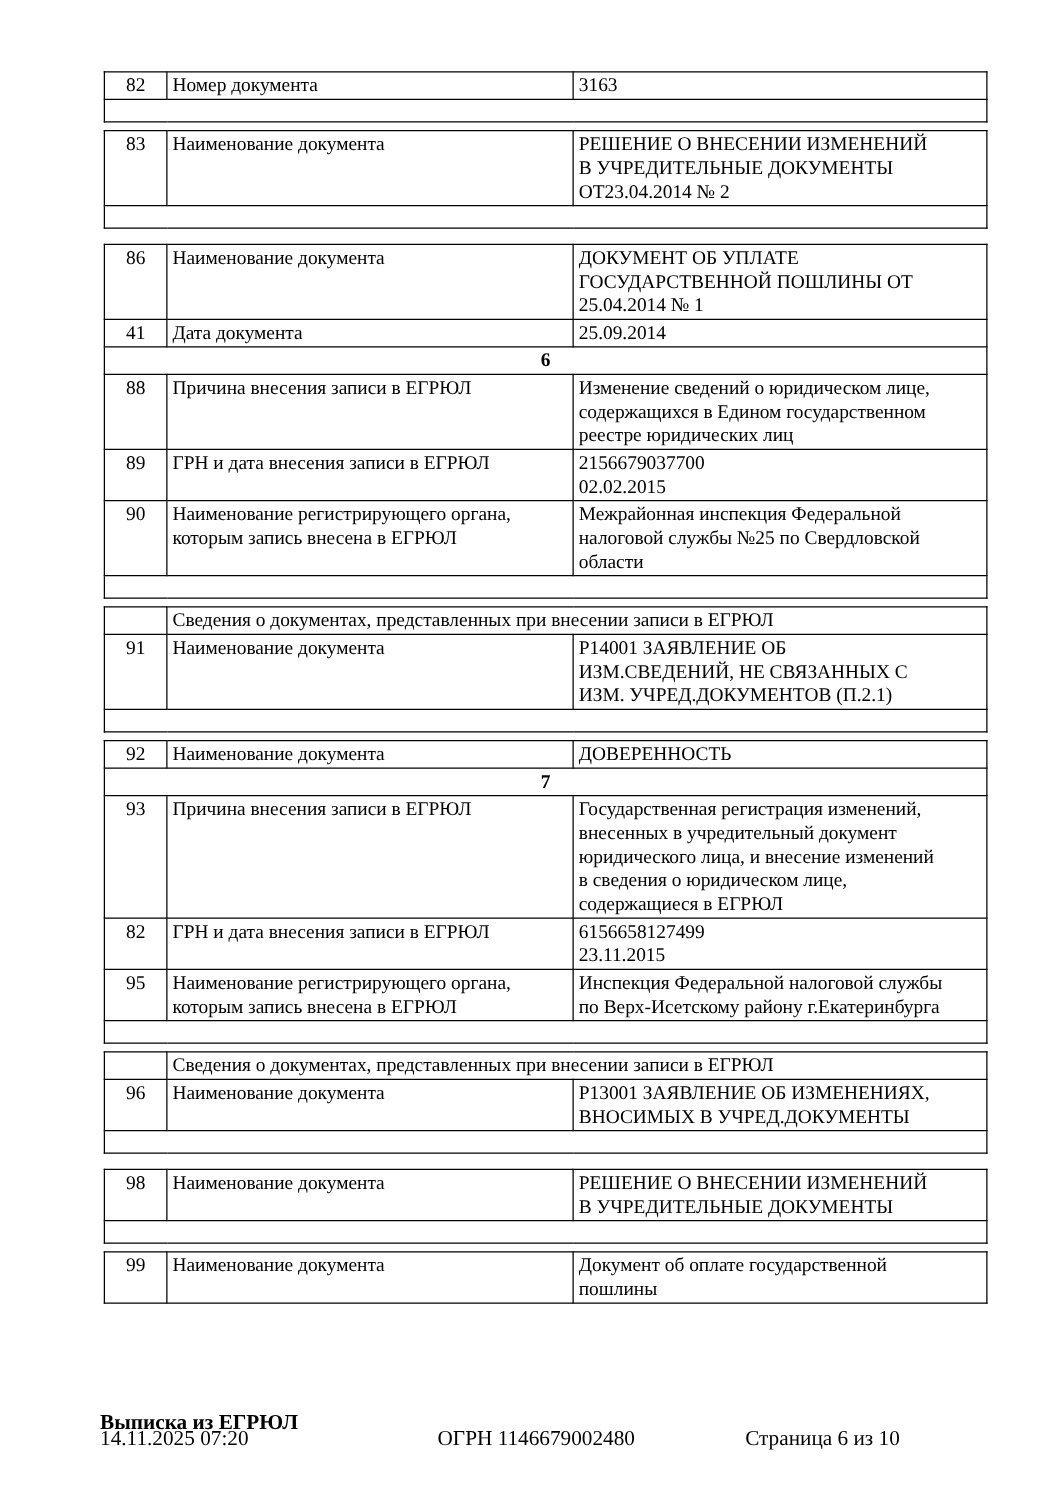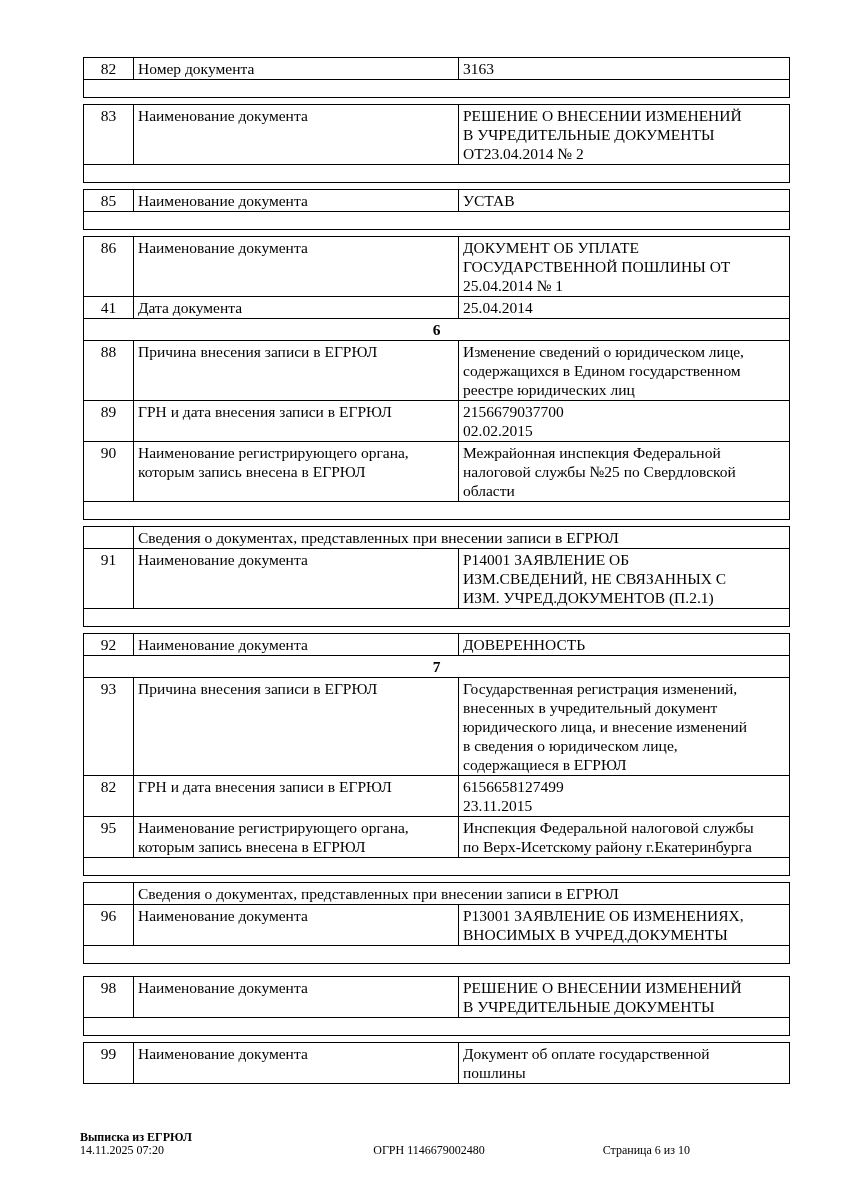--- a/index.html
+++ b/index.html
@@ -22,21 +22,21 @@
     white-space:pre-line;
     overflow:hidden;
   }
   td.n { text-align:center; padding:1px 2px; }
   tr.sep td { height:17px; padding:0; }
   td.sec { text-align:center; font-weight:bold; height:17px; line-height:17px; padding:0; white-space:nowrap; }
   .gap { height:6px; }
   .footer {
     position:absolute; left:80px; right:55px; top:1131px;
     display:flex; align-items:flex-end;
-    font-size:12px; line-height:13px;
+    font-size:17px; line-height:13px;
   }
   .f-left { flex:1; }
   .f-left .b { font-weight:bold; }
   .f-center { flex:0 0 auto; }
   .f-right { flex:1; text-align:center;margin-left:15px; }
 </style>
 </head>
 <body>
 
 <div class="page">
@@ -75,57 +75,40 @@
 В УЧРЕДИТЕЛЬНЫЕ ДОКУМЕНТЫ
 ОТ23.04.2014 № 2</td>
       </tr>
       <tr class="sep">
             <td colspan="3"></td>
           </tr>
     </tbody>
       </table>
     <div class="gap"></div>
 
-    <table class="blk">
-      <colgroup>
-          <col style="width:50px">
-          <col style="width:325px">
-          <col style="width:331px">
-        </colgroup>
-      <tbody>
-          <tr>
-        <td class="n">85</td>
-        <td>Наименование документа</td>
-        <td>УСТАВ</td>
-      </tr>
-      <tr class="sep">
-            <td colspan="3"></td>
-          </tr>
-    </tbody>
-      </table>
     <div class="gap"></div>
 
     <table class="blk">
       <colgroup>
           <col style="width:50px">
           <col style="width:325px">
           <col style="width:331px">
         </colgroup>
       <tbody>
           <tr>
         <td class="n">86</td>
         <td>Наименование документа</td>
         <td>ДОКУМЕНТ ОБ УПЛАТЕ
 ГОСУДАРСТВЕННОЙ ПОШЛИНЫ ОТ
 25.04.2014 № 1</td>
       </tr>
       <tr>
         <td class="n">41</td>
         <td>Дата документа</td>
-        <td>25.04.2014</td>
+        <td>25.09.2014</td>
       </tr>
       <tr>
         <td colspan="3" class="sec">6</td>
       </tr>
       <tr>
         <td class="n">88</td>
         <td>Причина внесения записи в ЕГРЮЛ</td>
         <td>Изменение сведений о юридическом лице,
 содержащихся в Едином государственном
 реестре юридических лиц</td>

